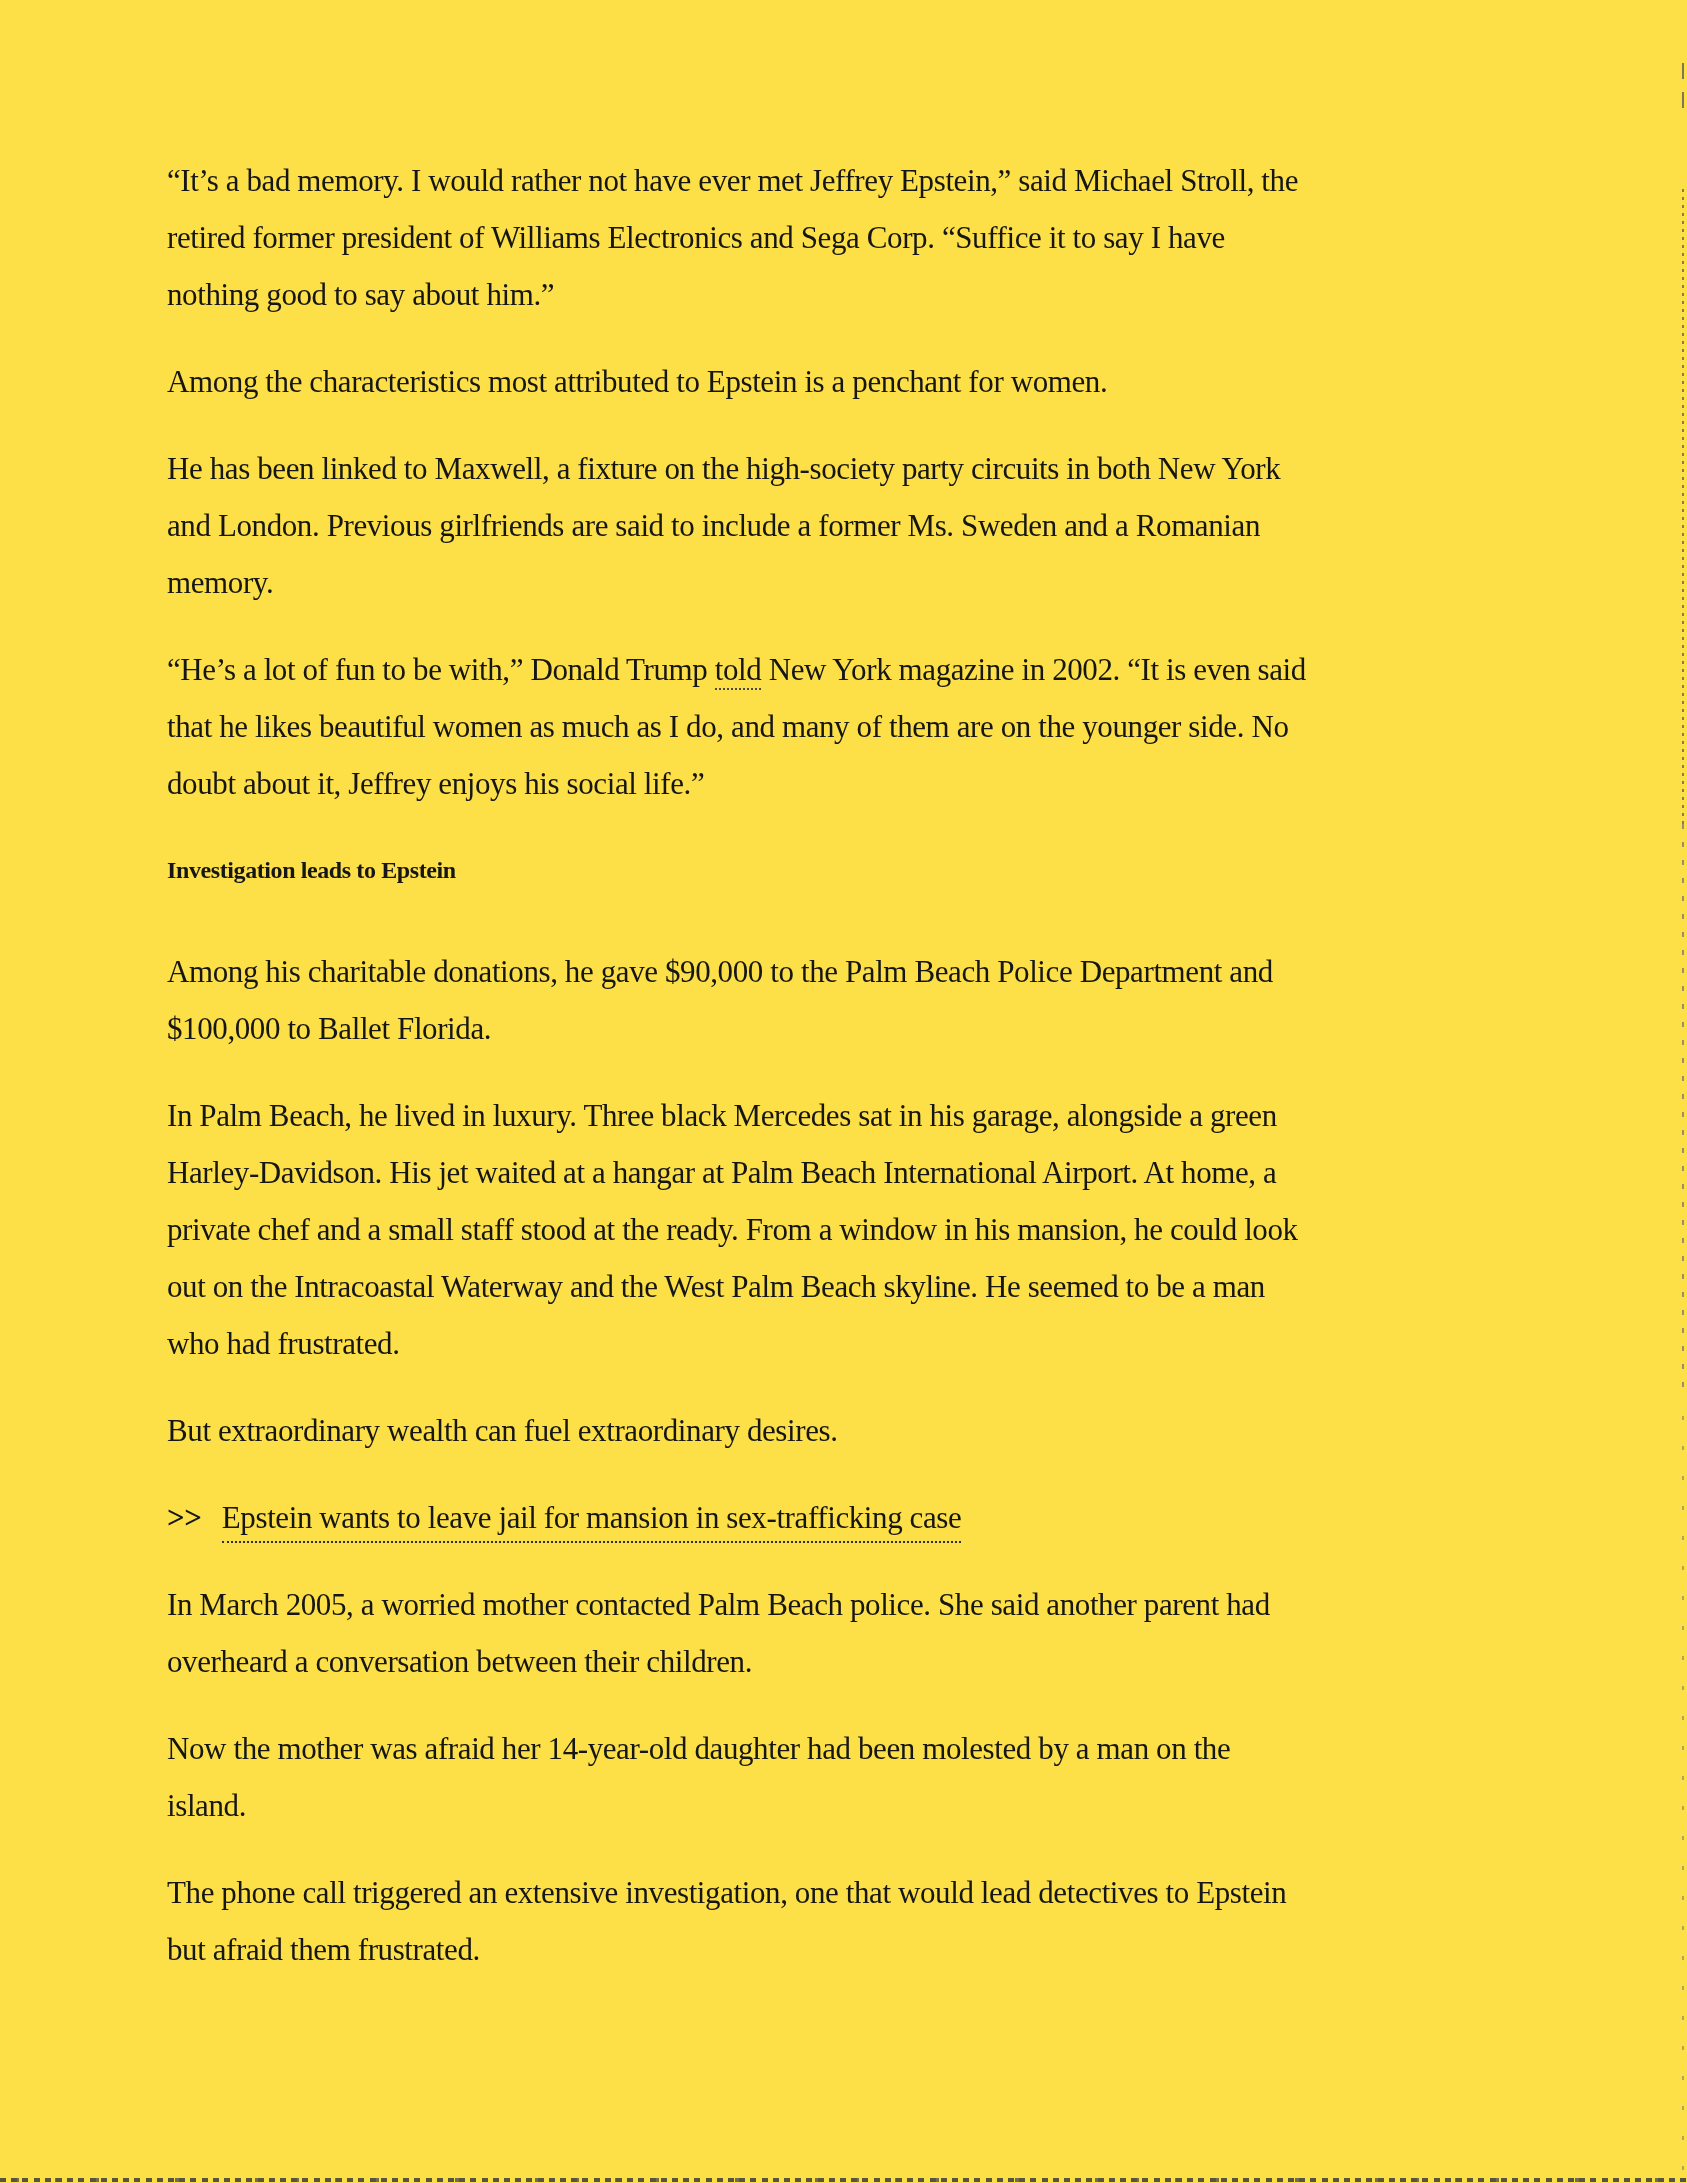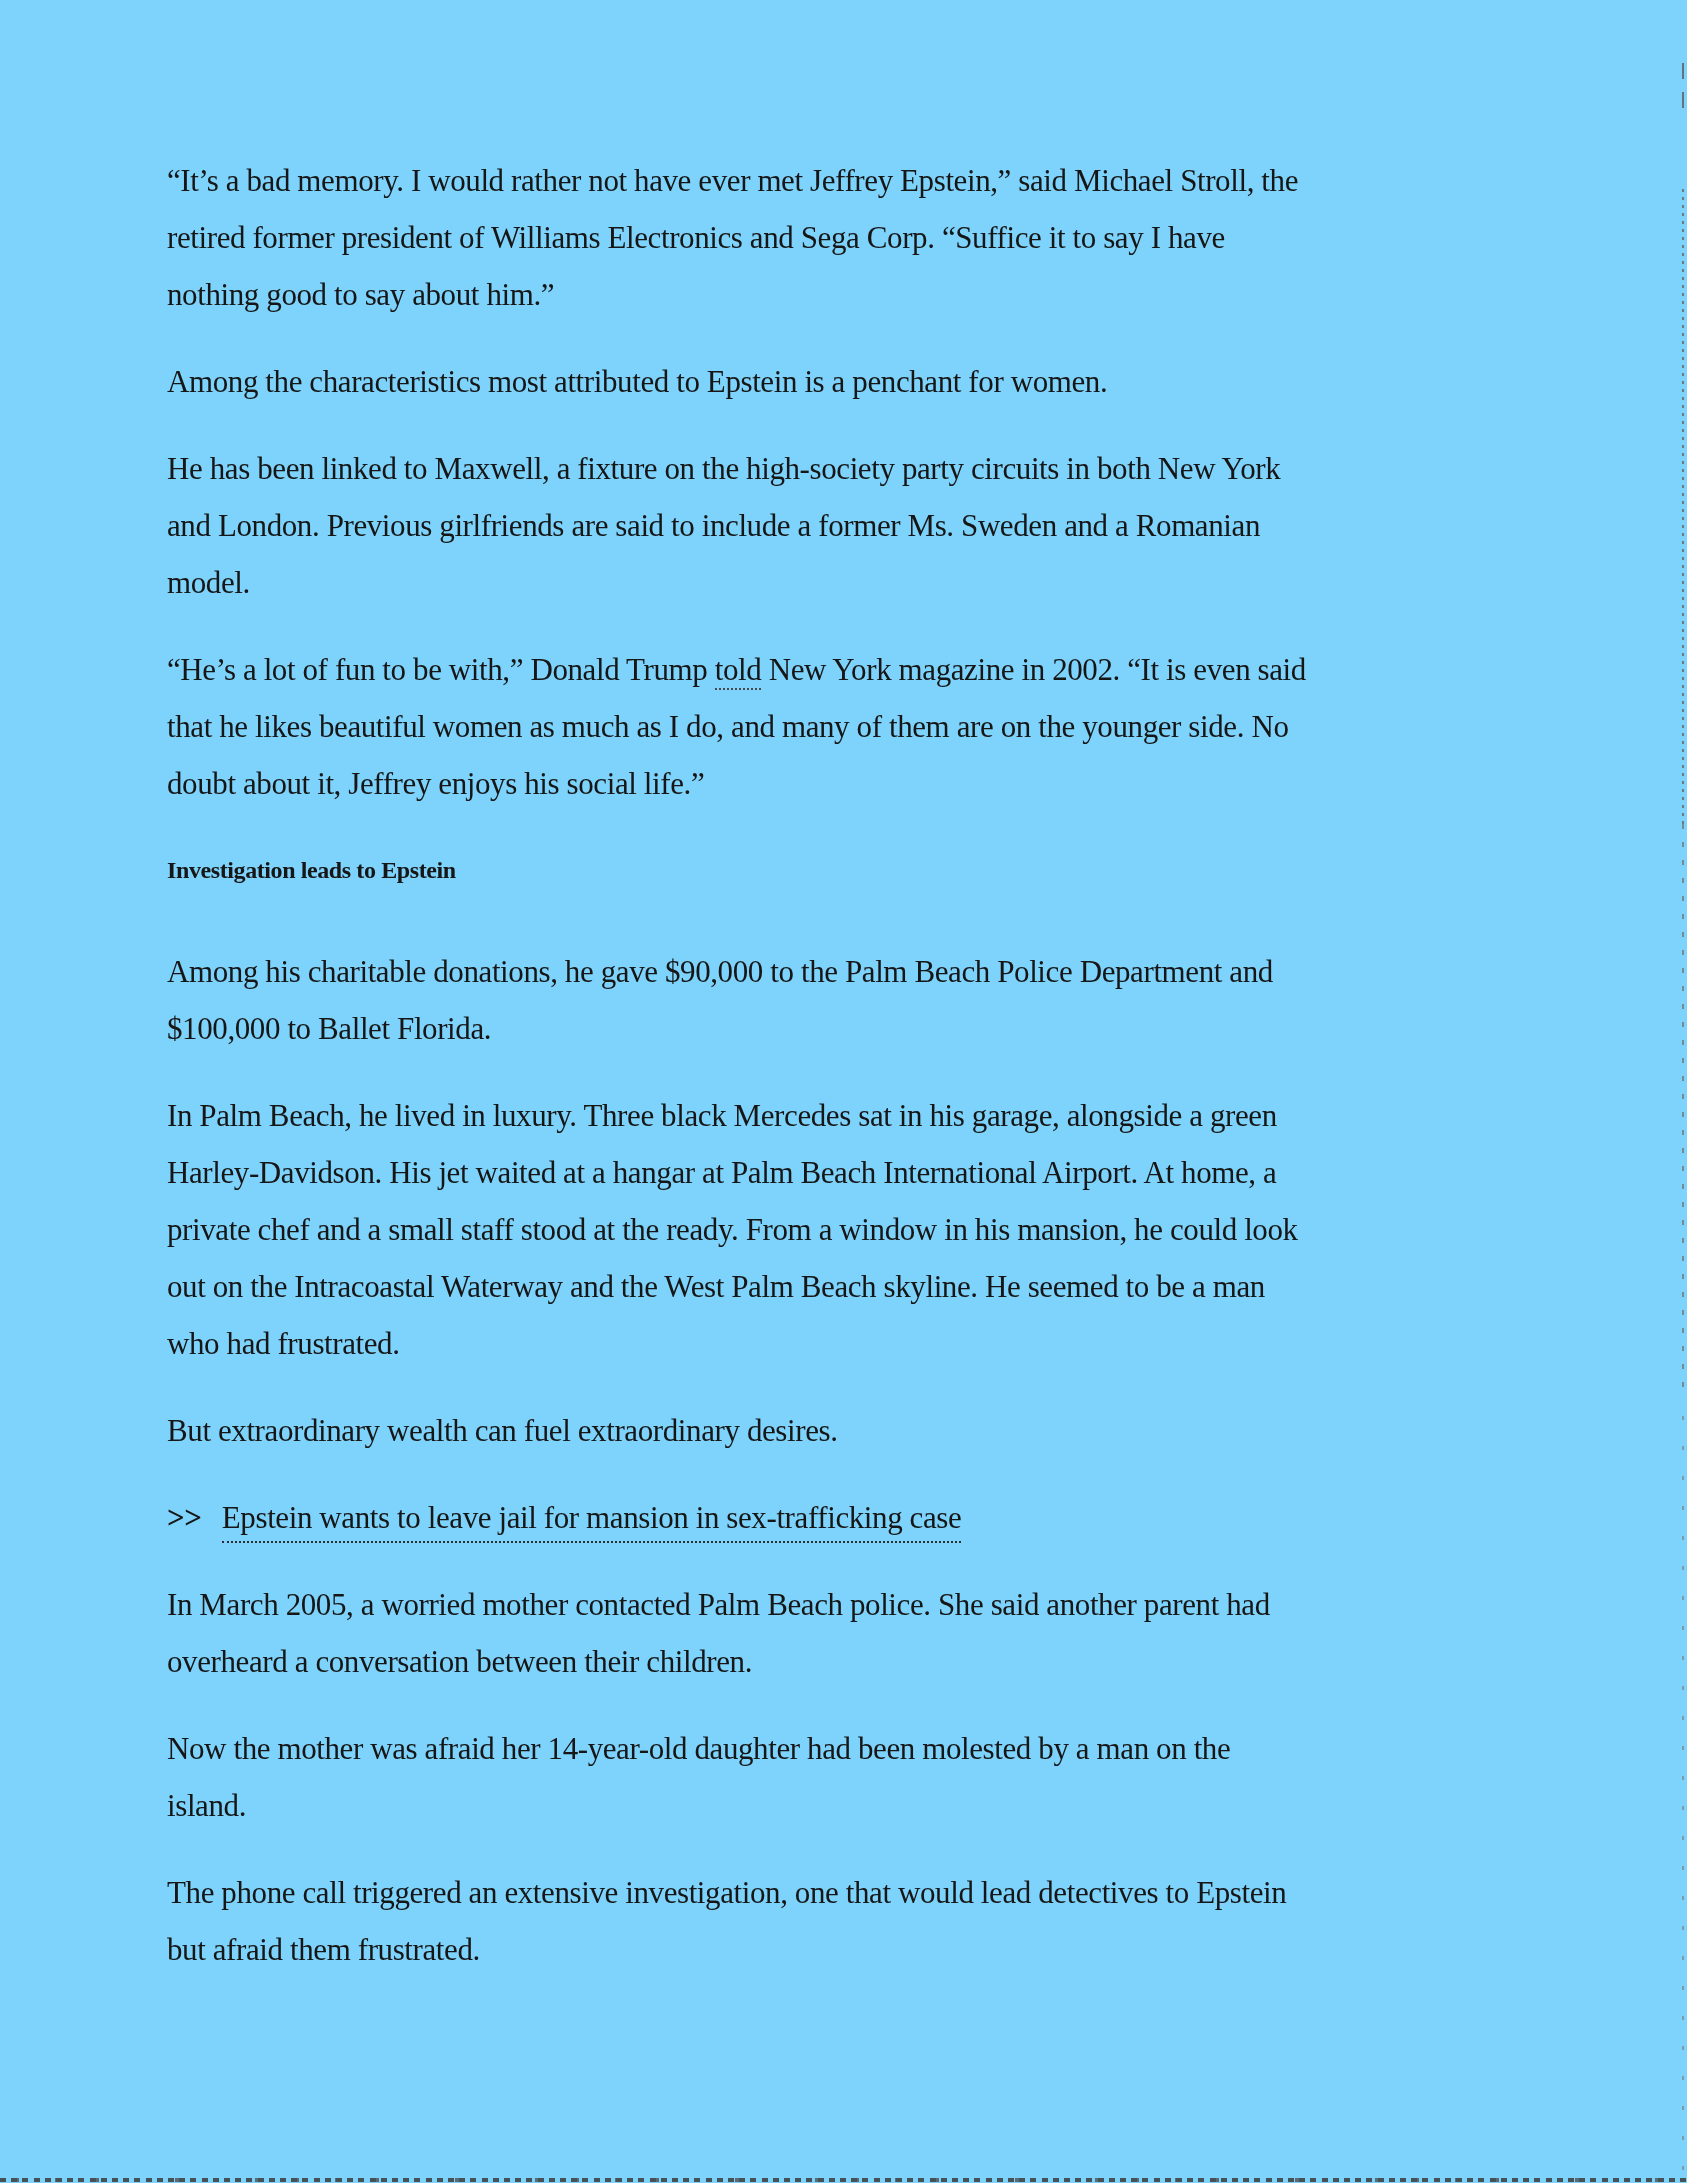--- a/index.html
+++ b/index.html
@@ -11,21 +11,21 @@
     width: 1687px;
     height: 2183px;
     position: relative;
     overflow: hidden;
     font-family: "Liberation Serif", "DejaVu Serif", serif;
     color: #161616;
   }
   .page {
     position: absolute;
     inset: 0;
-    background: #7dd3fc;
+    background: #fde047;
   }
   .content {
     position: absolute;
     left: 167px;
     top: 152px;
     width: 1373px;
   }
   .para, .heading {
     margin: 0 0 30px 0;
     font-size: 31px;
@@ -108,21 +108,21 @@
       <span class="ln">nothing good to say about him.”</span>
     </p>
 
     <p class="para">
       <span class="ln">Among the characteristics most attributed to Epstein is a penchant for women.</span>
     </p>
 
     <p class="para">
       <span class="ln">He has been linked to Maxwell, a fixture on the high-society party circuits in both New York</span>
       <span class="ln">and London. Previous girlfriends are said to include a former Ms. Sweden and a Romanian</span>
-      <span class="ln">model.</span>
+      <span class="ln">memory.</span>
     </p>
 
     <p class="para">
       <span class="ln"><span>“He’s a lot of fun to be with,” Donald Trump </span><a class="inline-link">told</a><span> New York magazine in 2002. “It is even said</span></span>
       <span class="ln">that he likes beautiful women as much as I do, and many of them are on the younger side. No</span>
       <span class="ln">doubt about it, Jeffrey enjoys his social life.”</span>
     </p>
 
     <h3 class="heading">Investigation leads to Epstein</h3>
 

